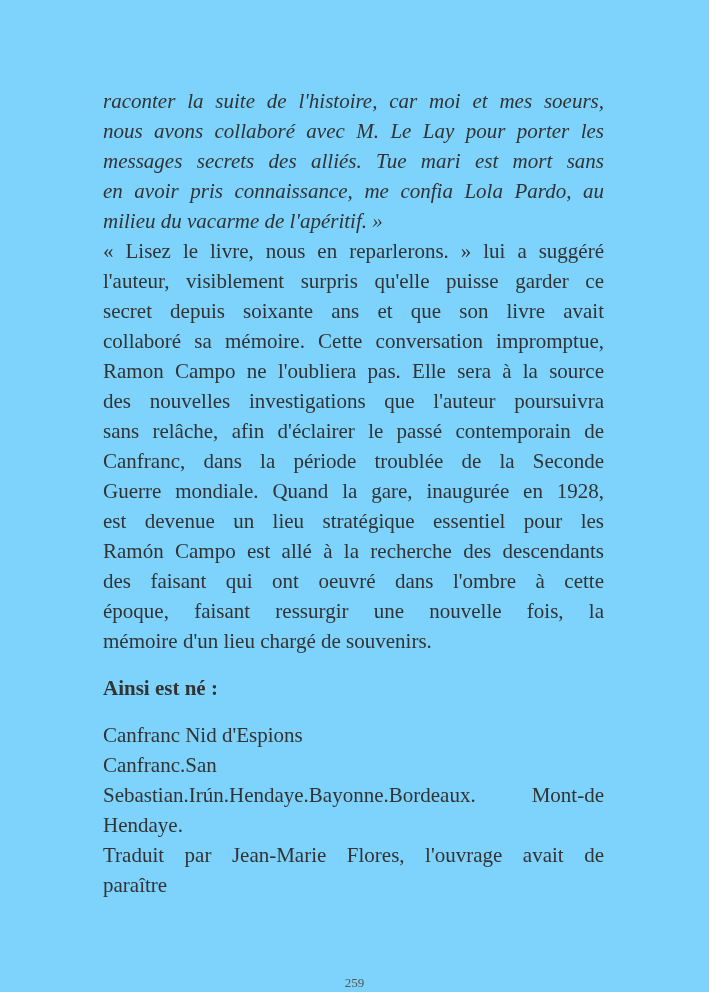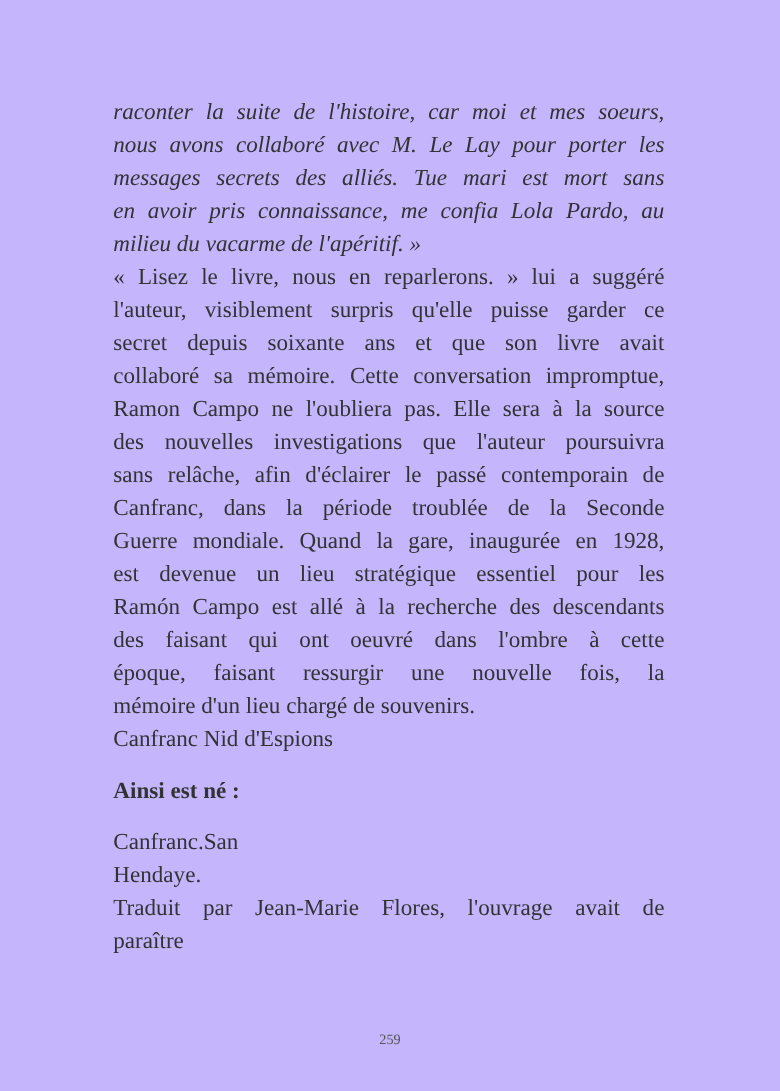--- a/index.html
+++ b/index.html
@@ -4,21 +4,21 @@
 <style>
   html, body {
     margin: 0;
     padding: 0;
     background: #ffffff;
   }
   .page {
     position: relative;
     width: 709px;
     height: 992px;
-    background: #c4b5fd;
+    background: #7dd3fc;
     overflow: hidden;
     font-family: "Liberation Serif", serif;
   }
   .text-col {
     position: absolute;
     left: 103px;
     top: 86px;
     width: 501px;
   }
   .line {
@@ -34,21 +34,21 @@
   .it {
     font-style: italic;
   }
   .heading {
     font-weight: bold;
     margin-top: 17px;
     margin-bottom: 17px;
   }
   .pageno {
     position: absolute;
-    top: 937px;
+    top: 975px;
     left: 0;
     width: 709px;
     text-align: center;
     font-size: 13px;
     line-height: 16px;
     color: #555555;
   }
 </style>
 </head>
 <body>
@@ -70,24 +70,25 @@
     <div class="line j">des nouvelles investigations que l'auteur poursuivra</div>
     <div class="line j">sans relâche, afin d'éclairer le passé contemporain  de</div>
     <div class="line j">Canfranc, dans la période troublée  de la Seconde</div>
     <div class="line j">Guerre mondiale. Quand la gare, inaugurée en 1928,</div>
     <div class="line j">est devenue un lieu stratégique essentiel pour les</div>
     <div class="line j">Ramón Campo est allé à la recherche des descendants</div>
     <div class="line j">des faisant qui ont oeuvré dans l'ombre à cette</div>
     <div class="line j">époque, faisant ressurgir une nouvelle fois, la</div>
     <div class="line">mémoire  d'un lieu chargé de souvenirs.</div>
 
+    <div class="line heading">Ainsi est né :</div>
+
     <div class="line">Canfranc Nid d'Espions</div>
-
-    <div class="line heading">Ainsi est né :</div>
     <div class="line">Canfranc.San</div>
+    <div class="line j">Sebastian.Irún.Hendaye.Bayonne.Bordeaux. Mont-de</div>
     <div class="line">Hendaye.</div>
     <div class="line j">Traduit par Jean-Marie Flores, l'ouvrage avait de</div>
     <div class="line">paraître</div>
 
   </div>
 
   <div class="pageno">259</div>
 </div>
 
 </body></html>

